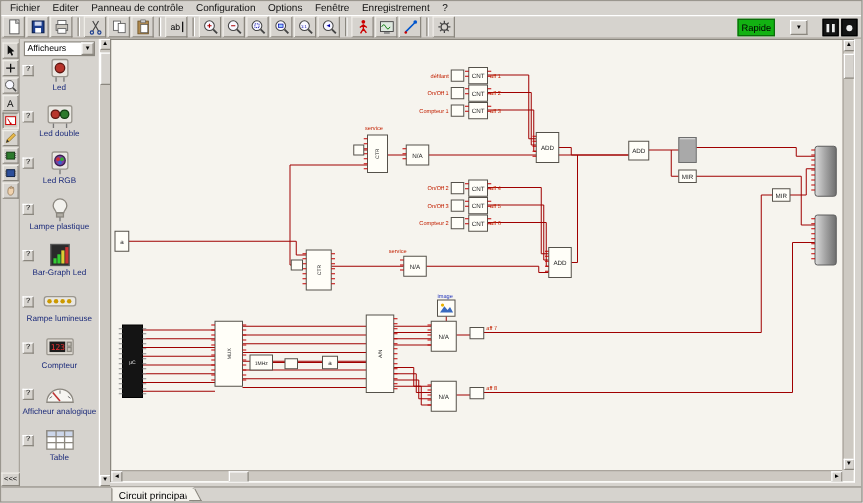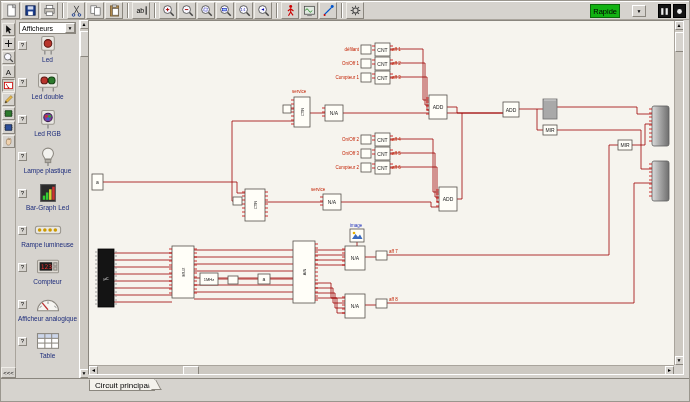--- a/index.html
+++ b/index.html
@@ -57,20 +57,30 @@
   
   .tabbar{height:14px;background:#d6d3ce;border-top:1px solid #8a867e;display:flex;align-items:flex-start;padding-left:88px;}
   .tab{position:relative;height:12px;line-height:11px;font-size:8px;background:#f4f2ec;border:1px solid #8a867e;border-top:1px solid #f4f2ec;padding:0 4px 0 5px;margin-right:10px;}
   .tab::after{content:"";position:absolute;right:-5px;top:0;bottom:0;width:9px;background:#f4f2ec;border-right:1px solid #8a867e;border-bottom:1px solid #8a867e;transform:skewX(28deg);z-index:-0;}
 </style>
 </head>
 <body>
 
 <div class="window">
 
+  <div class="menubar" id="menubar">
+      <span class="menu-item">Fichier</span>
+      <span class="menu-item">Editer</span>
+      <span class="menu-item">Panneau de contrôle</span>
+      <span class="menu-item">Configuration</span>
+      <span class="menu-item">Options</span>
+      <span class="menu-item">Fenêtre</span>
+      <span class="menu-item">Enregistrement</span>
+      <span class="menu-item">?</span>
+    </div>
 
   <div class="toolbar" id="toolbar">
     <button class="tb-btn">
         <svg viewBox="0 0 14 14">
           <rect x="3" y="1" width="8" height="12" fill="#fff" stroke="#555" stroke-width=".8"></rect>
           <path d="M8 1l3 3h-3z" fill="#bbb" stroke="#555" stroke-width=".5"></path>
         </svg>
       </button>
       <button class="tb-btn">
         <svg viewBox="0 0 14 14">

